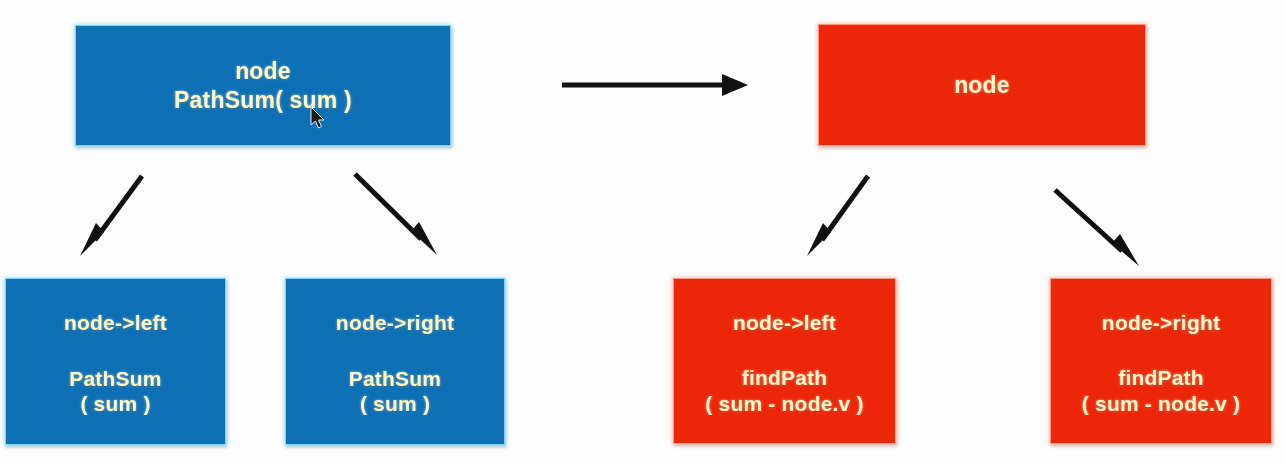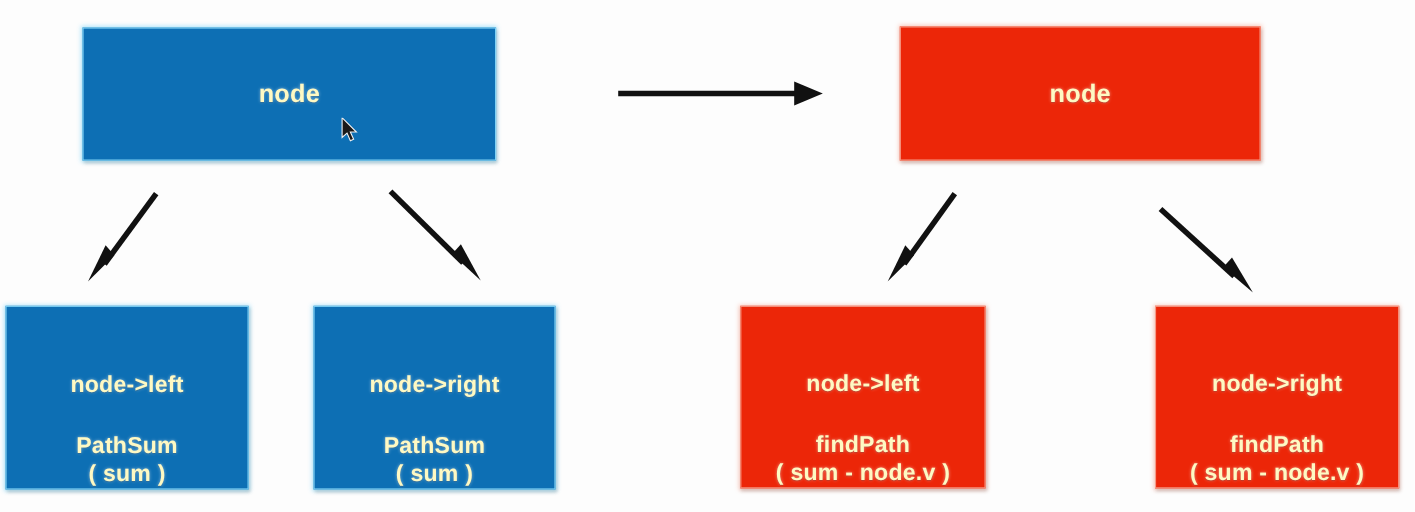--- a/index.html
+++ b/index.html
@@ -45,21 +45,20 @@
   }
 
   
   .box-root-left  { left: 75px;  top: 25px; width: 376px; height: 121px; font-size: 23px; }
   .box-root-right { left: 818px; top: 24px; width: 328px; height: 122px; font-size: 23px; }
 
   
   .box-child {
     font-size: 21px;
     padding-top: 4px;
-    justify-content: flex-end;
   }
   .box-bl-left   { left: 5px;    top: 278px; width: 221px; height: 167px; }
   .box-bl-right  { left: 285px;  top: 278px; width: 220px; height: 167px; }
   .box-br-left   { left: 673px;  top: 278px; width: 223px; height: 166px; }
   .box-br-right  { left: 1050px; top: 278px; width: 222px; height: 166px; }
 
   .line1 { display: block; }
   .line-gap { display: block; height: 30px; }
   .line-call { display: block; }
 
@@ -81,20 +80,21 @@
     height: 24px;
   }
 </style>
 </head>
 <body>
 
 <div id="canvas">
 
   <div class="node-box blue box-root-left">
     <span class="line1">node</span>
+    <span class="line1">PathSum( sum )</span>
   </div>
 
   <div class="node-box blue box-child box-bl-left">
     <span class="line1">node-&gt;left</span>
     <span class="line-gap"></span>
     <span class="line-call">PathSum</span>
     <span class="line-call">( sum )</span>
   </div>
 
   <div class="node-box blue box-child box-bl-right">

